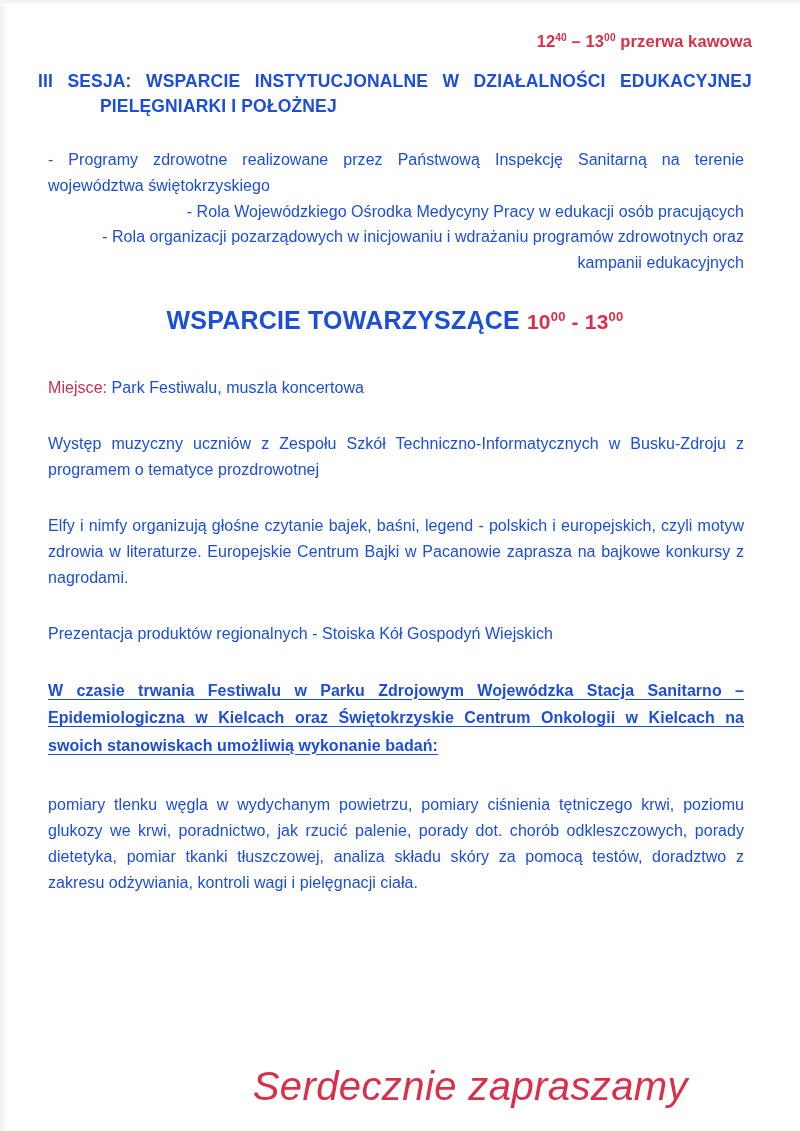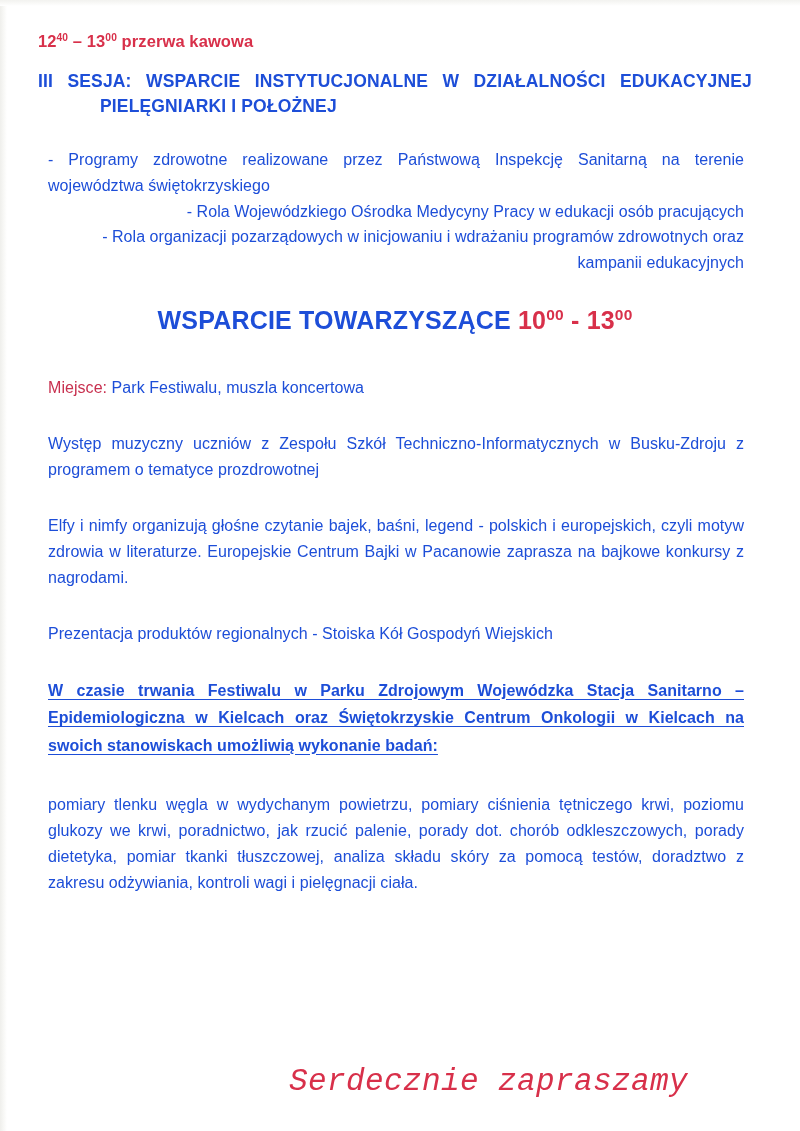--- a/index.html
+++ b/index.html
@@ -41,21 +41,21 @@
 
   
   .green  { color: #1d4ed8; }
   .red    { color: #d8304a; }
   .crimson{ color: #c8304f; }
 
   
   .coffee-line {
     margin: 0;
     padding-top: 32px;
-    text-align: left;
+    text-align: right;
     font-size: 16.5px;
     font-weight: bold;
     letter-spacing: .1px;
   }
   sup {
     font-size: 0.62em;
     vertical-align: super;
     line-height: 0;
   }
 
@@ -94,21 +94,21 @@
   }
 
   
   .events-heading {
     margin: 30px 0 0 0;
     text-align: center;
     font-size: 25px;
     font-weight: bold;
     letter-spacing: .2px;
   }
-  .events-heading .time { font-size: 25px; }
+  .events-heading .time { font-size: 21px; }
 
   
   .sec {
     margin: 0;
     padding: 0 8px 0 10px;
     font-size: 16px;
     line-height: 1.62;
     letter-spacing: .05px;
   }
   .sec.justify { text-align: justify; }
@@ -128,23 +128,23 @@
     text-align: justify;
     line-height: 1.72;
   }
 
   
   .signature {
     margin: 0;
     padding-top: 168px;
     padding-right: 64px;
     text-align: right;
-    font-family: Liberation Mono, monospace;
+    font-family: Liberation Sans, sans-serif;
     font-style: italic;
-    font-size: 31px;
+    font-size: 40px;
     letter-spacing: .4px;
   }
 </style>
 </head>
 <body>
 
 <div class="page">
 
   <div class="scan-edge-left"></div>
   <div class="scan-edge-top"></div>

